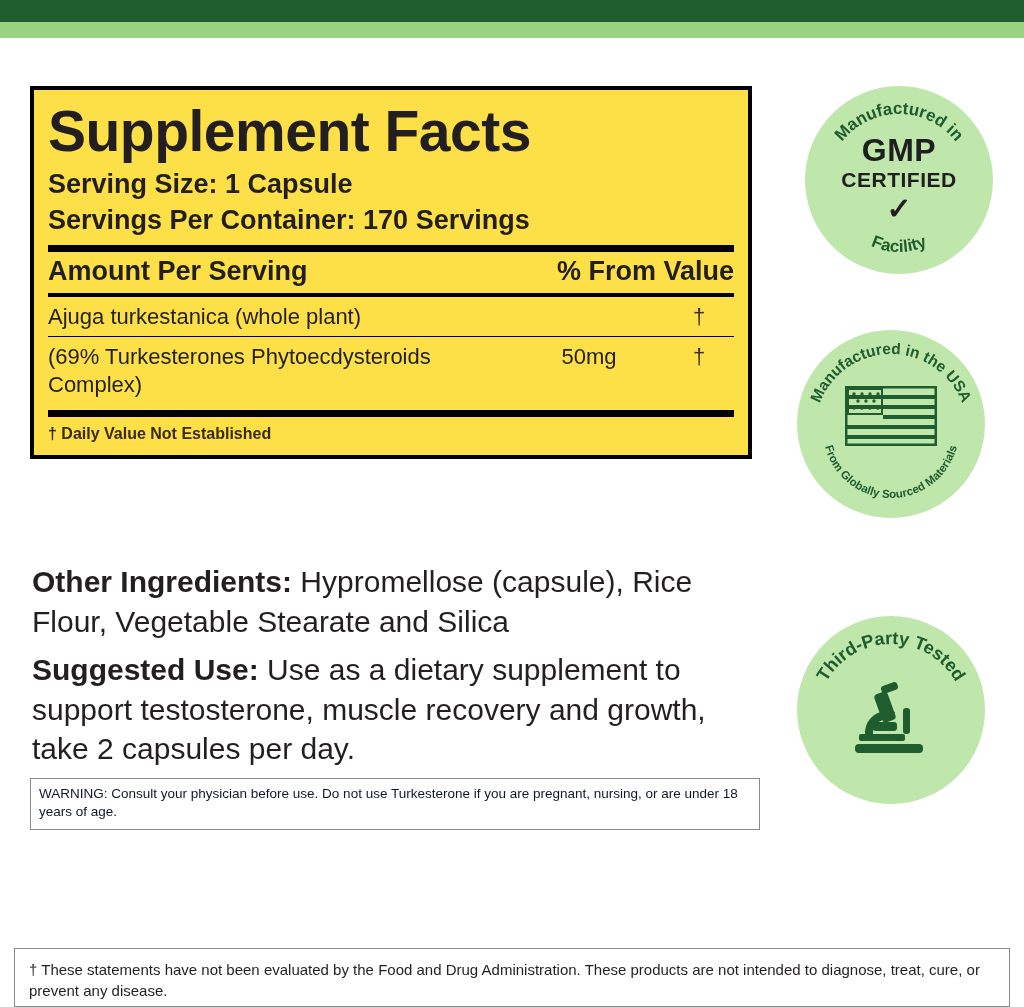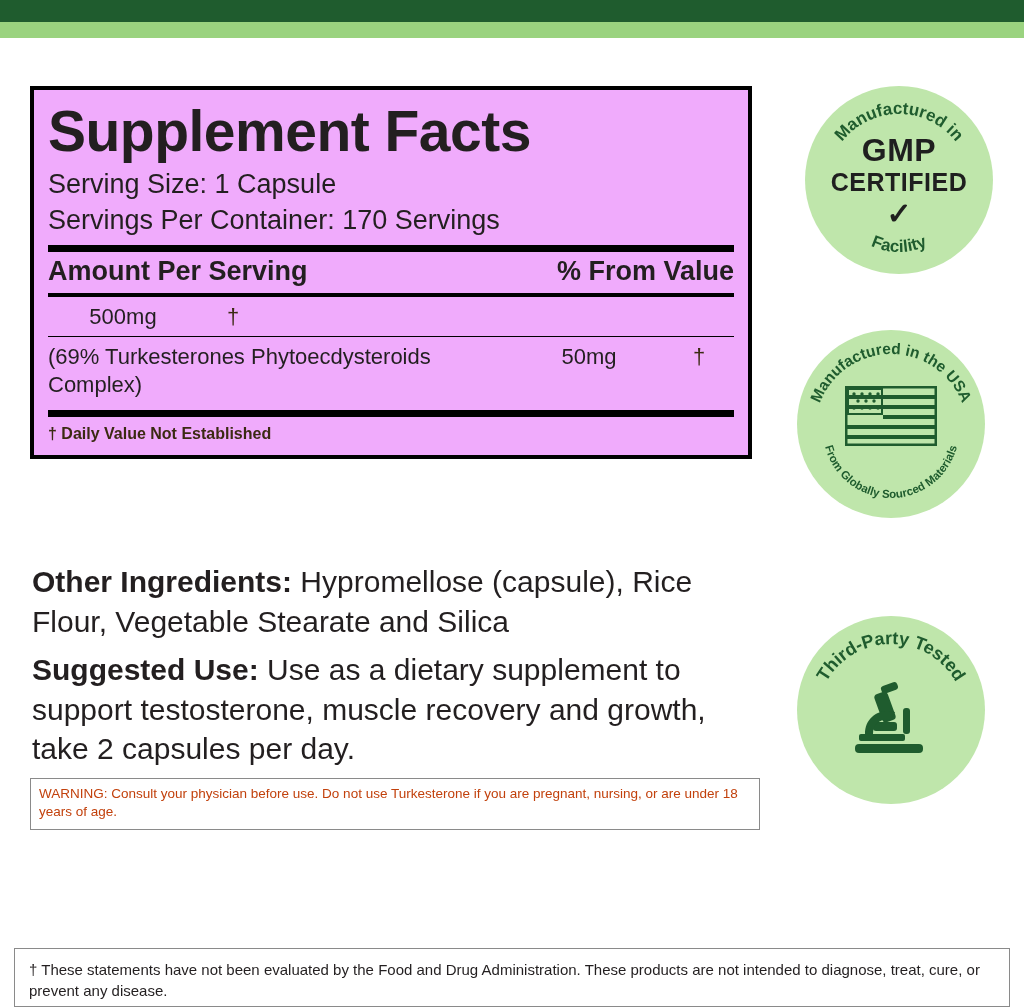--- a/index.html
+++ b/index.html
@@ -40,34 +40,34 @@
     height: 969px;
   }
 
   
   .sf-panel {
     position: absolute;
     left: 30px;
     top: 48px;
     width: 722px;
     border: 4px solid #000;
-    background: #f0abfc;
+    background: #fde047;
     box-sizing: border-box;
     padding: 10px 14px 12px 14px;
   }
   .sf-title {
     font-size: 57px;
     font-weight: bold;
     letter-spacing: -0.5px;
     line-height: 1.05;
     margin: 2px 0 4px 0;
   }
   .sf-serving {
     font-size: 27px;
-    font-weight: normal;
+    font-weight: bold;
     line-height: 1.35;
   }
   .rule-thick {
     border-bottom: 7px solid #000;
     margin: 6px 0 0 0;
   }
   .rule-med {
     border-bottom: 4px solid #000;
     margin: 0;
   }
@@ -128,21 +128,21 @@
   .warning-box {
     position: absolute;
     left: 30px;
     top: 740px;
     width: 730px;
     border: 1.5px solid #8a8a8a;
     box-sizing: border-box;
     padding: 6px 8px 8px 8px;
     font-size: 13.5px;
     line-height: 1.35;
-    color: #c2410c;
+    color: #0f172a;
   }
 
   .disclaimer-box {
     position: absolute;
     left: 14px;
     top: 910px;
     width: 996px;
     height: 59px;
     border: 1.5px solid #8a8a8a;
     box-sizing: border-box;
@@ -183,21 +183,21 @@
     text-align: center;
     color: #1f1f1f;
   }
   .gmp-main {
     font-size: 32px;
     font-weight: bold;
     letter-spacing: 0.5px;
     line-height: 1.05;
   }
   .gmp-sub {
-    font-size: 25px;
+    font-size: 21px;
     font-weight: bold;
     letter-spacing: 0.5px;
   }
   .check {
     margin-top: 2px;
     font-size: 30px;
     font-weight: bold;
     color: #1f1f1f;
     line-height: 1;
   }
@@ -230,21 +230,21 @@
     <div class="rule-thick"></div>
 
     <div class="sf-headrow">
       <span>Amount Per Serving</span>
       <span>% From Value</span>
     </div>
 
     <div class="rule-med"></div>
 
     <div class="sf-row">
-      <span class="amt">500mg</span>
+      <span class="nm">Ajuga turkestanica (whole plant)</span>
       <span class="dv dagger">†</span>
     </div>
 
     <div class="rule-thin"></div>
 
     <div class="sf-row">
       <span class="nm">(69% Turkesterones Phytoecdysteroids Complex)</span>
       <span class="amt">50mg</span>
       <span class="dv dagger">†</span>
     </div>

